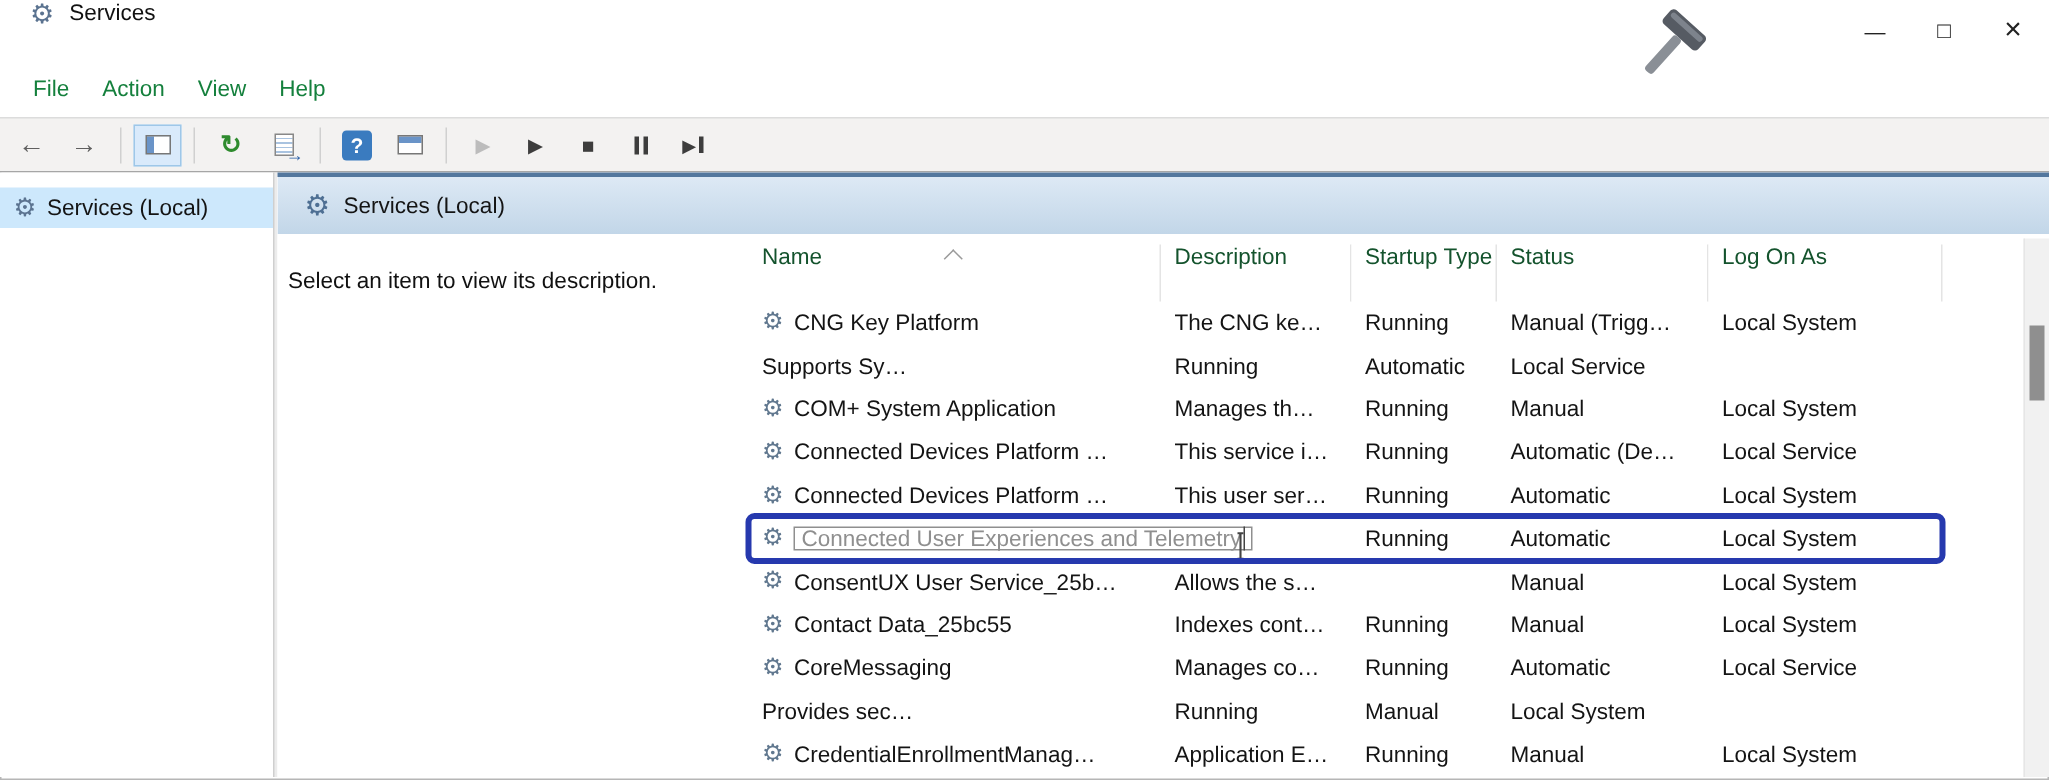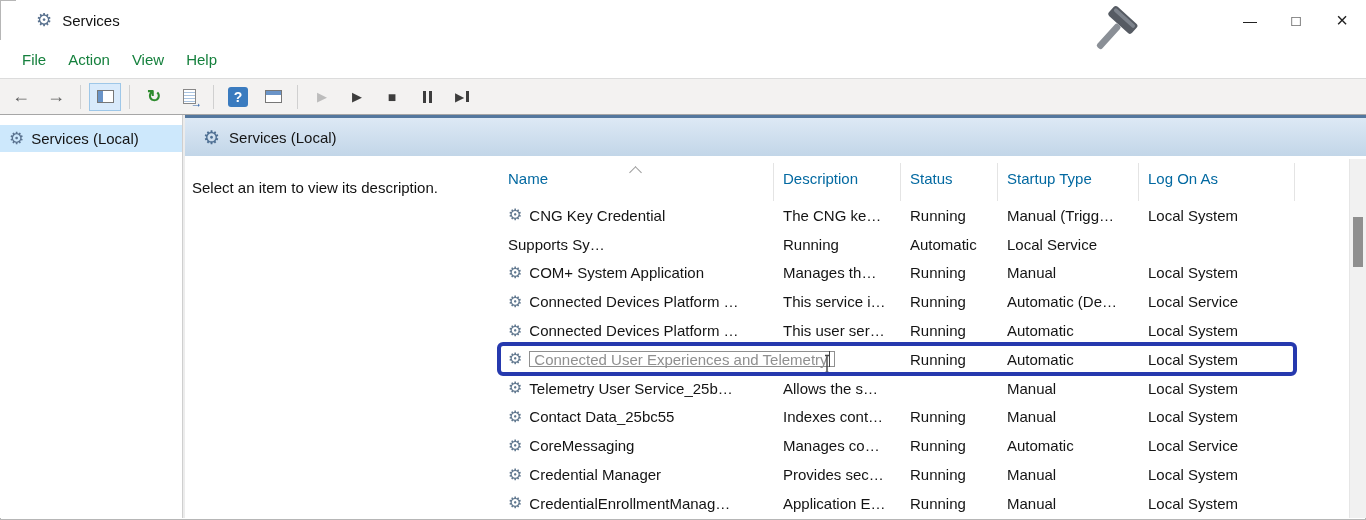--- a/index.html
+++ b/index.html
@@ -2,21 +2,21 @@
 <html style="--selection-outline: #2639ae; --accent-blue-line: #53779e; --header-band-top: #dde9f5; --header-band-bottom: #c2d6e8; --tree-selection: #cde8fc;"><head>
 <meta charset="utf-8">
 <style>
   * { margin:0; padding:0; box-sizing:border-box; }
   html,body { width:1366px; height:520px; overflow:hidden; }
   body { font-family:"Liberation Sans", sans-serif; background:#fff; color:#141414; }
   .window { position:relative; width:1366px; height:520px; background:#fff;
             box-shadow: inset 0 0 0 1px #b6b6b6; }
 
   
-  .titlebar { height:40px; display:flex; align-items:center; position:relative; background:#fff;margin-left:16px; }
+  .titlebar { height:40px; display:flex; align-items:flex-start; position:relative; background:#fff; }
   .gear::before { content:"⚙"; }
   .app-gear { margin-left:20px; font-size:18px; color:#5b7390; line-height:1; }
   .title-text { margin-left:10px; font-size:15px; color:#111; }
   .win-controls { position:absolute; right:1px; top:1px; height:39px; display:flex; }
   .win-btn { width:46px; height:39px; border:none; background:transparent; color:#222;
              display:flex; align-items:center; justify-content:center; font-family:inherit; cursor:default; }
   .minimize-button { font-size:14px; }
   .maximize-button { font-size:15px; }
   .close-button { font-size:20px; }
   .hammer { position:absolute; left:1086px; top:4px; z-index:20; }
@@ -66,22 +66,22 @@
   .head-band { height:38px; display:flex; align-items:center; gap:9px; padding-left:18px; font-size:15px;
           background:linear-gradient(var(--header-band-top,#dde9f5), var(--header-band-bottom,#c2d6e8)); }
   .band-gear { font-size:19px; color:#4e6f93; line-height:1; }
 
   .content { position:absolute; left:0; top:41px; right:17px; bottom:0; background:#fff; }
   .desc-prompt { position:absolute; left:7px; top:20px; font-size:15px; color:#111; }
 
   .list { position:absolute; left:314px; top:4px; width:796px; }
   .hdr, .row { display:grid; grid-template-columns:275px 127px 97px 141px 156px; }
   .hdr { height:38px; }
-  .hdr-cell { position:relative; display:flex; align-items:center; padding:0 0 8px 9px;
-              font-size:15px; color:#0369a1; border-right:1px solid #e4e4e4; background:#fff; }
+  .hdr-cell { position:relative; display:flex; align-items:flex-start; padding:0 0 8px 9px;
+              font-size:15px; color:#14532d; border-right:1px solid #e4e4e4; background:#fff; }
   .hdr-cell.sorted::before { content:""; position:absolute; top:5px; left:50%; margin-left:-5px;
               width:8px; height:8px; border-left:1.6px solid #9a9a9a; border-top:1.6px solid #9a9a9a;
               transform:rotate(45deg); }
   .row { height:28.8px; align-items:center; font-size:15px; position:relative; }
   .cell { padding-left:9px; white-space:nowrap; overflow:hidden; }
   .name-cell { display:flex; align-items:center; gap:7px; overflow:visible; }
   .svc-icon { line-height:1; }
   .svc-icon::before { content:"⚙"; font-size:16px; color:#61788f; }
   .name-wrap { display:inline-flex; align-items:center; }
   .caret, .ibeam { display:none; }
@@ -213,35 +213,35 @@
 
         <div class="list">
           <div class="hdr">
             <div class="hdr-cell sorted">
                 <span class="hdr-label">Name</span>
               </div>
               <div class="hdr-cell">
                 <span class="hdr-label">Description</span>
               </div>
               <div class="hdr-cell">
+                <span class="hdr-label">Startup Type</span>
+              </div>
+              <div class="hdr-cell">
                 <span class="hdr-label">Status</span>
-              </div>
-              <div class="hdr-cell">
-                <span class="hdr-label">Startup Type</span>
               </div>
               <div class="hdr-cell">
                 <span class="hdr-label">Log On As</span>
               </div>
           </div>
           <div class="rows">
             <div class="row">
                 <div class="cell name-cell">
                   <span class="svc-icon"></span>
                   <span class="name-wrap">
-                    <span class="svc-name">CNG Key Credential</span>
+                    <span class="svc-name">CNG Key Platform</span>
 
                   </span>
                 </div>
                 <div class="cell">The CNG ke…</div>
                 <div class="cell">Running</div>
                 <div class="cell">Manual (Trigg…</div>
                 <div class="cell">Local System</div>
               </div>
               <div class="row">
                 <div class="cell">Supports Sy…</div>
@@ -301,21 +301,21 @@
                 </div>
                 <div class="cell"></div>
                 <div class="cell">Running</div>
                 <div class="cell">Automatic</div>
                 <div class="cell">Local System</div>
               </div>
               <div class="row">
                 <div class="cell name-cell">
                   <span class="svc-icon"></span>
                   <span class="name-wrap">
-                    <span class="svc-name">Telemetry User Service_25b…</span>
+                    <span class="svc-name">ConsentUX User Service_25b…</span>
 
                   </span>
                 </div>
                 <div class="cell">Allows the s…</div>
                 <div class="cell"></div>
                 <div class="cell">Manual</div>
                 <div class="cell">Local System</div>
               </div>
               <div class="row">
                 <div class="cell name-cell">
@@ -337,27 +337,20 @@
                     <span class="svc-name">CoreMessaging</span>
 
                   </span>
                 </div>
                 <div class="cell">Manages co…</div>
                 <div class="cell">Running</div>
                 <div class="cell">Automatic</div>
                 <div class="cell">Local Service</div>
               </div>
               <div class="row">
-                <div class="cell name-cell">
-                  <span class="svc-icon"></span>
-                  <span class="name-wrap">
-                    <span class="svc-name">Credential Manager</span>
-
-                  </span>
-                </div>
                 <div class="cell">Provides sec…</div>
                 <div class="cell">Running</div>
                 <div class="cell">Manual</div>
                 <div class="cell">Local System</div>
               </div>
               <div class="row">
                 <div class="cell name-cell">
                   <span class="svc-icon"></span>
                   <span class="name-wrap">
                     <span class="svc-name">CredentialEnrollmentManag…</span>

